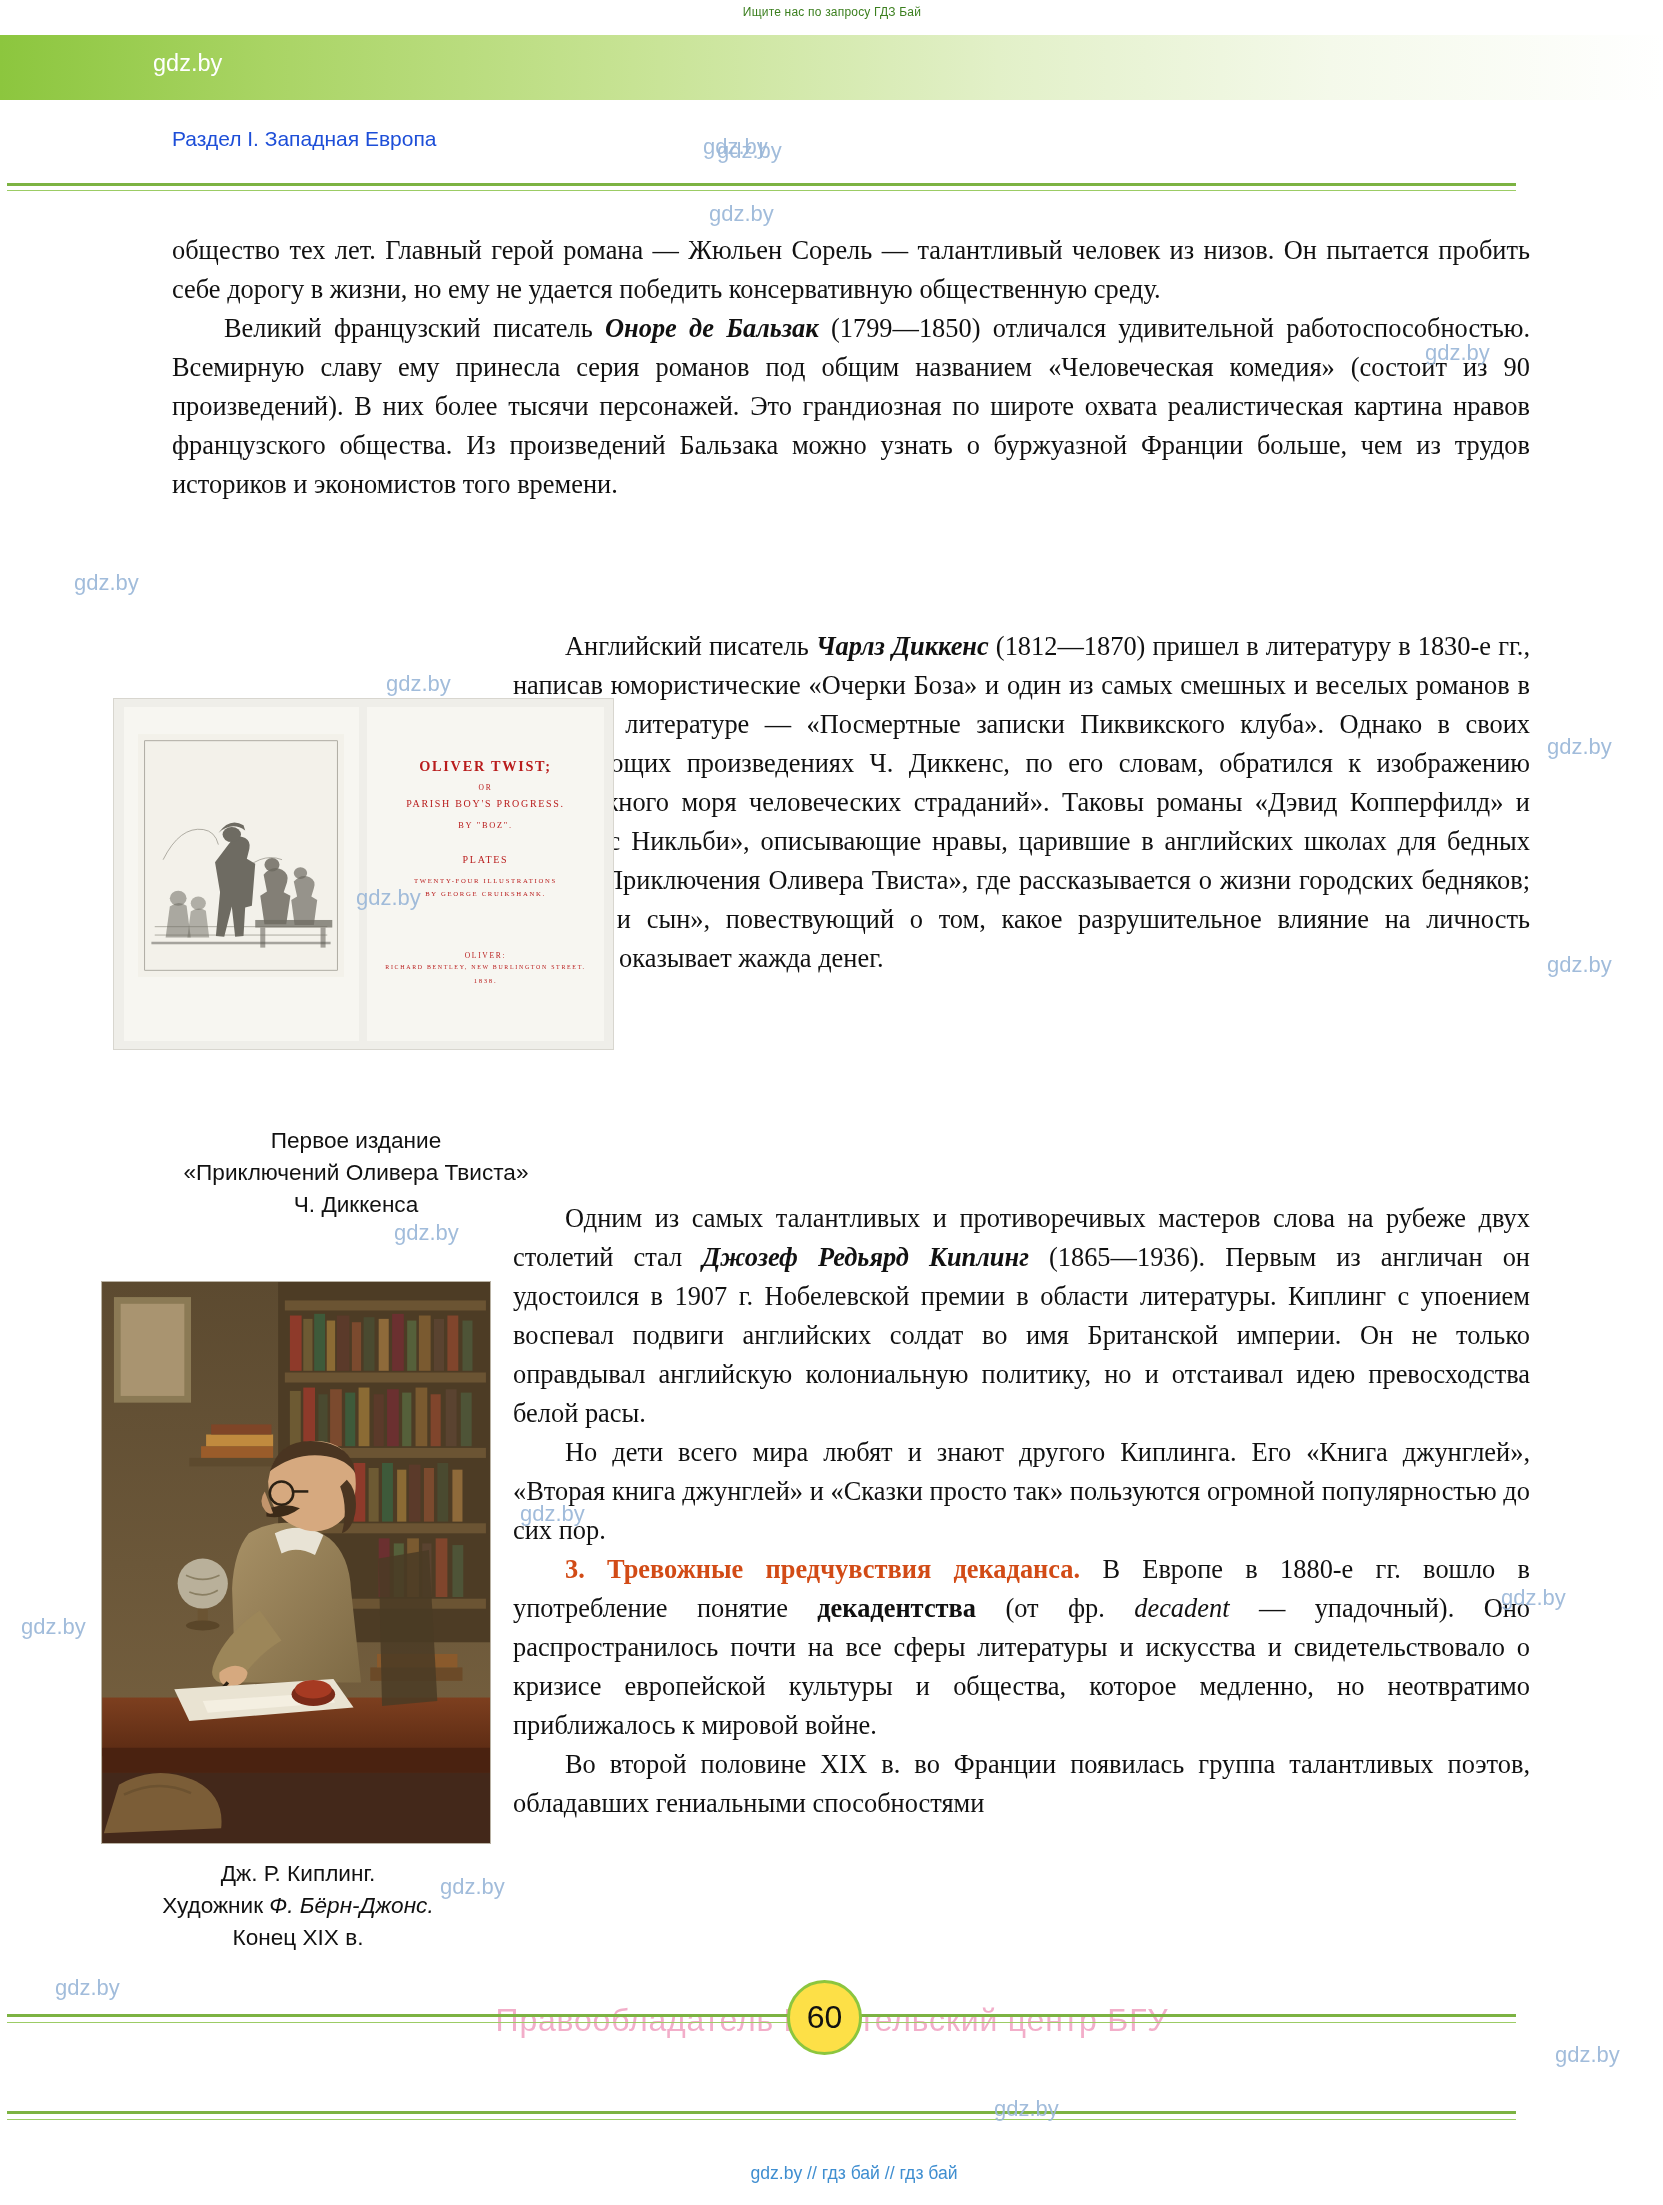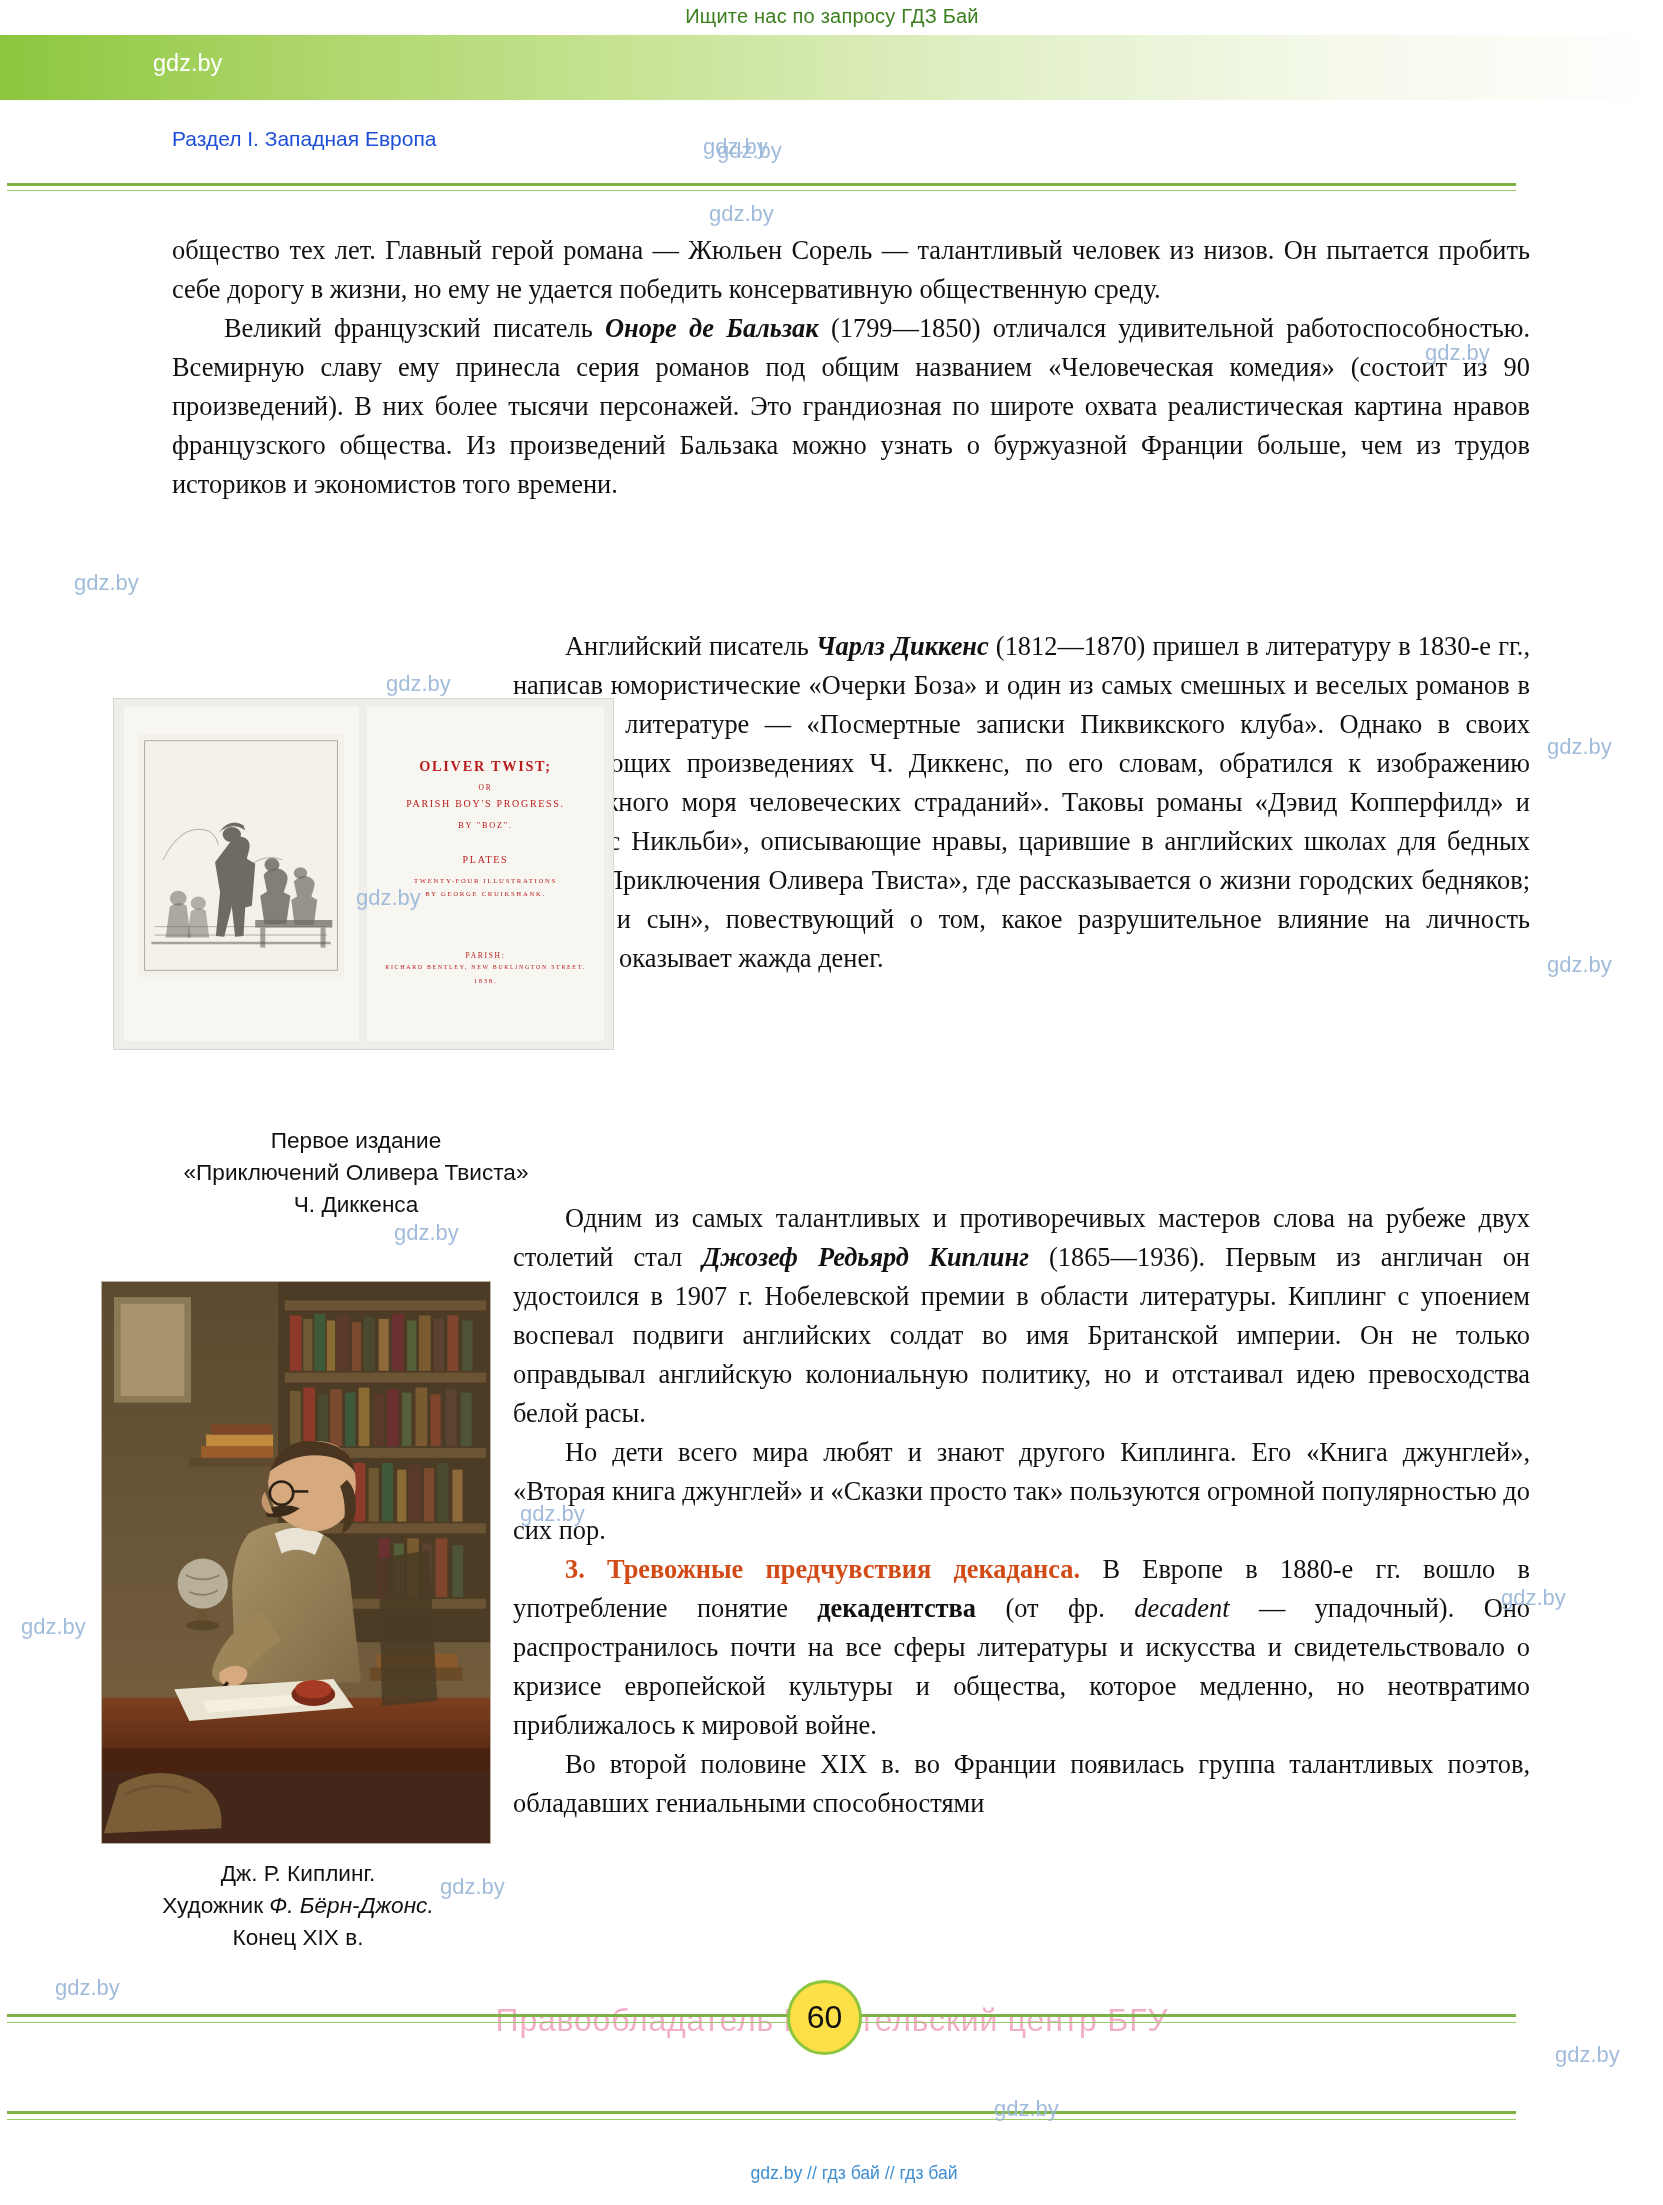--- a/index.html
+++ b/index.html
@@ -14,21 +14,21 @@
     font-family: "Liberation Serif", serif;
     overflow: hidden;
   }
 
   
   .top-query {
     position: absolute;
     top: 5px; left: 0; width: 100%;
     text-align: center;
     font-family: "Liberation Sans", sans-serif;
-    font-size: 20px;
+    font-size: 12px;
     color: #3b7f1e;
     letter-spacing: 0.2px;
   }
   .green-band {
     position: absolute;
     top: 35px; left: 0;
     width: 100%; height: 65px;
     background: linear-gradient(to right, #8cc63e 0%, #a9d464 16%, #c7e394 38%, #e2f0c8 60%, #f4f9ea 80%, #ffffff 100%);
   }
   .band-logo {
@@ -252,21 +252,21 @@
     </g>
   </svg>
 
   <div class="tp-line" style="top:59px; left:253px; width:237px; font-size:14.3px; font-weight:bold;">OLIVER TWIST;</div>
   <div class="tp-line" style="top:84px; left:253px; width:237px; font-size:7.5px;">OR</div>
   <div class="tp-line" style="top:99px; left:253px; width:237px; font-size:10px;">PARISH BOY'S PROGRESS.</div>
   <div class="tp-line" style="top:122px; left:253px; width:237px; font-size:8.4px;">BY "BOZ".</div>
   <div class="tp-line" style="top:155px; left:253px; width:237px; font-size:10px;">PLATES</div>
   <div class="tp-line" style="top:178px; left:253px; width:237px; font-size:6.7px;">TWENTY-FOUR ILLUSTRATIONS</div>
   <div class="tp-line" style="top:191px; left:253px; width:237px; font-size:6.7px;">BY GEORGE CRUIKSHANK.</div>
-  <div class="tp-line" style="top:252px; left:253px; width:237px; font-size:7.5px;">PARISH:</div>
+  <div class="tp-line" style="top:252px; left:253px; width:237px; font-size:7.5px;">OLIVER:</div>
   <div class="tp-line" style="top:265px; left:253px; width:237px; font-size:5.9px;">RICHARD BENTLEY, NEW BURLINGTON STREET.</div>
   <div class="tp-line" style="top:278px; left:253px; width:237px; font-size:6.7px;">1838.</div>
 </div>
 
 <div class="cap cap1">
   <div>Первое издание</div>
   <div>«Приключений Оливера Твиста»</div>
   <div>Ч. Диккенса</div>
 </div>
 

